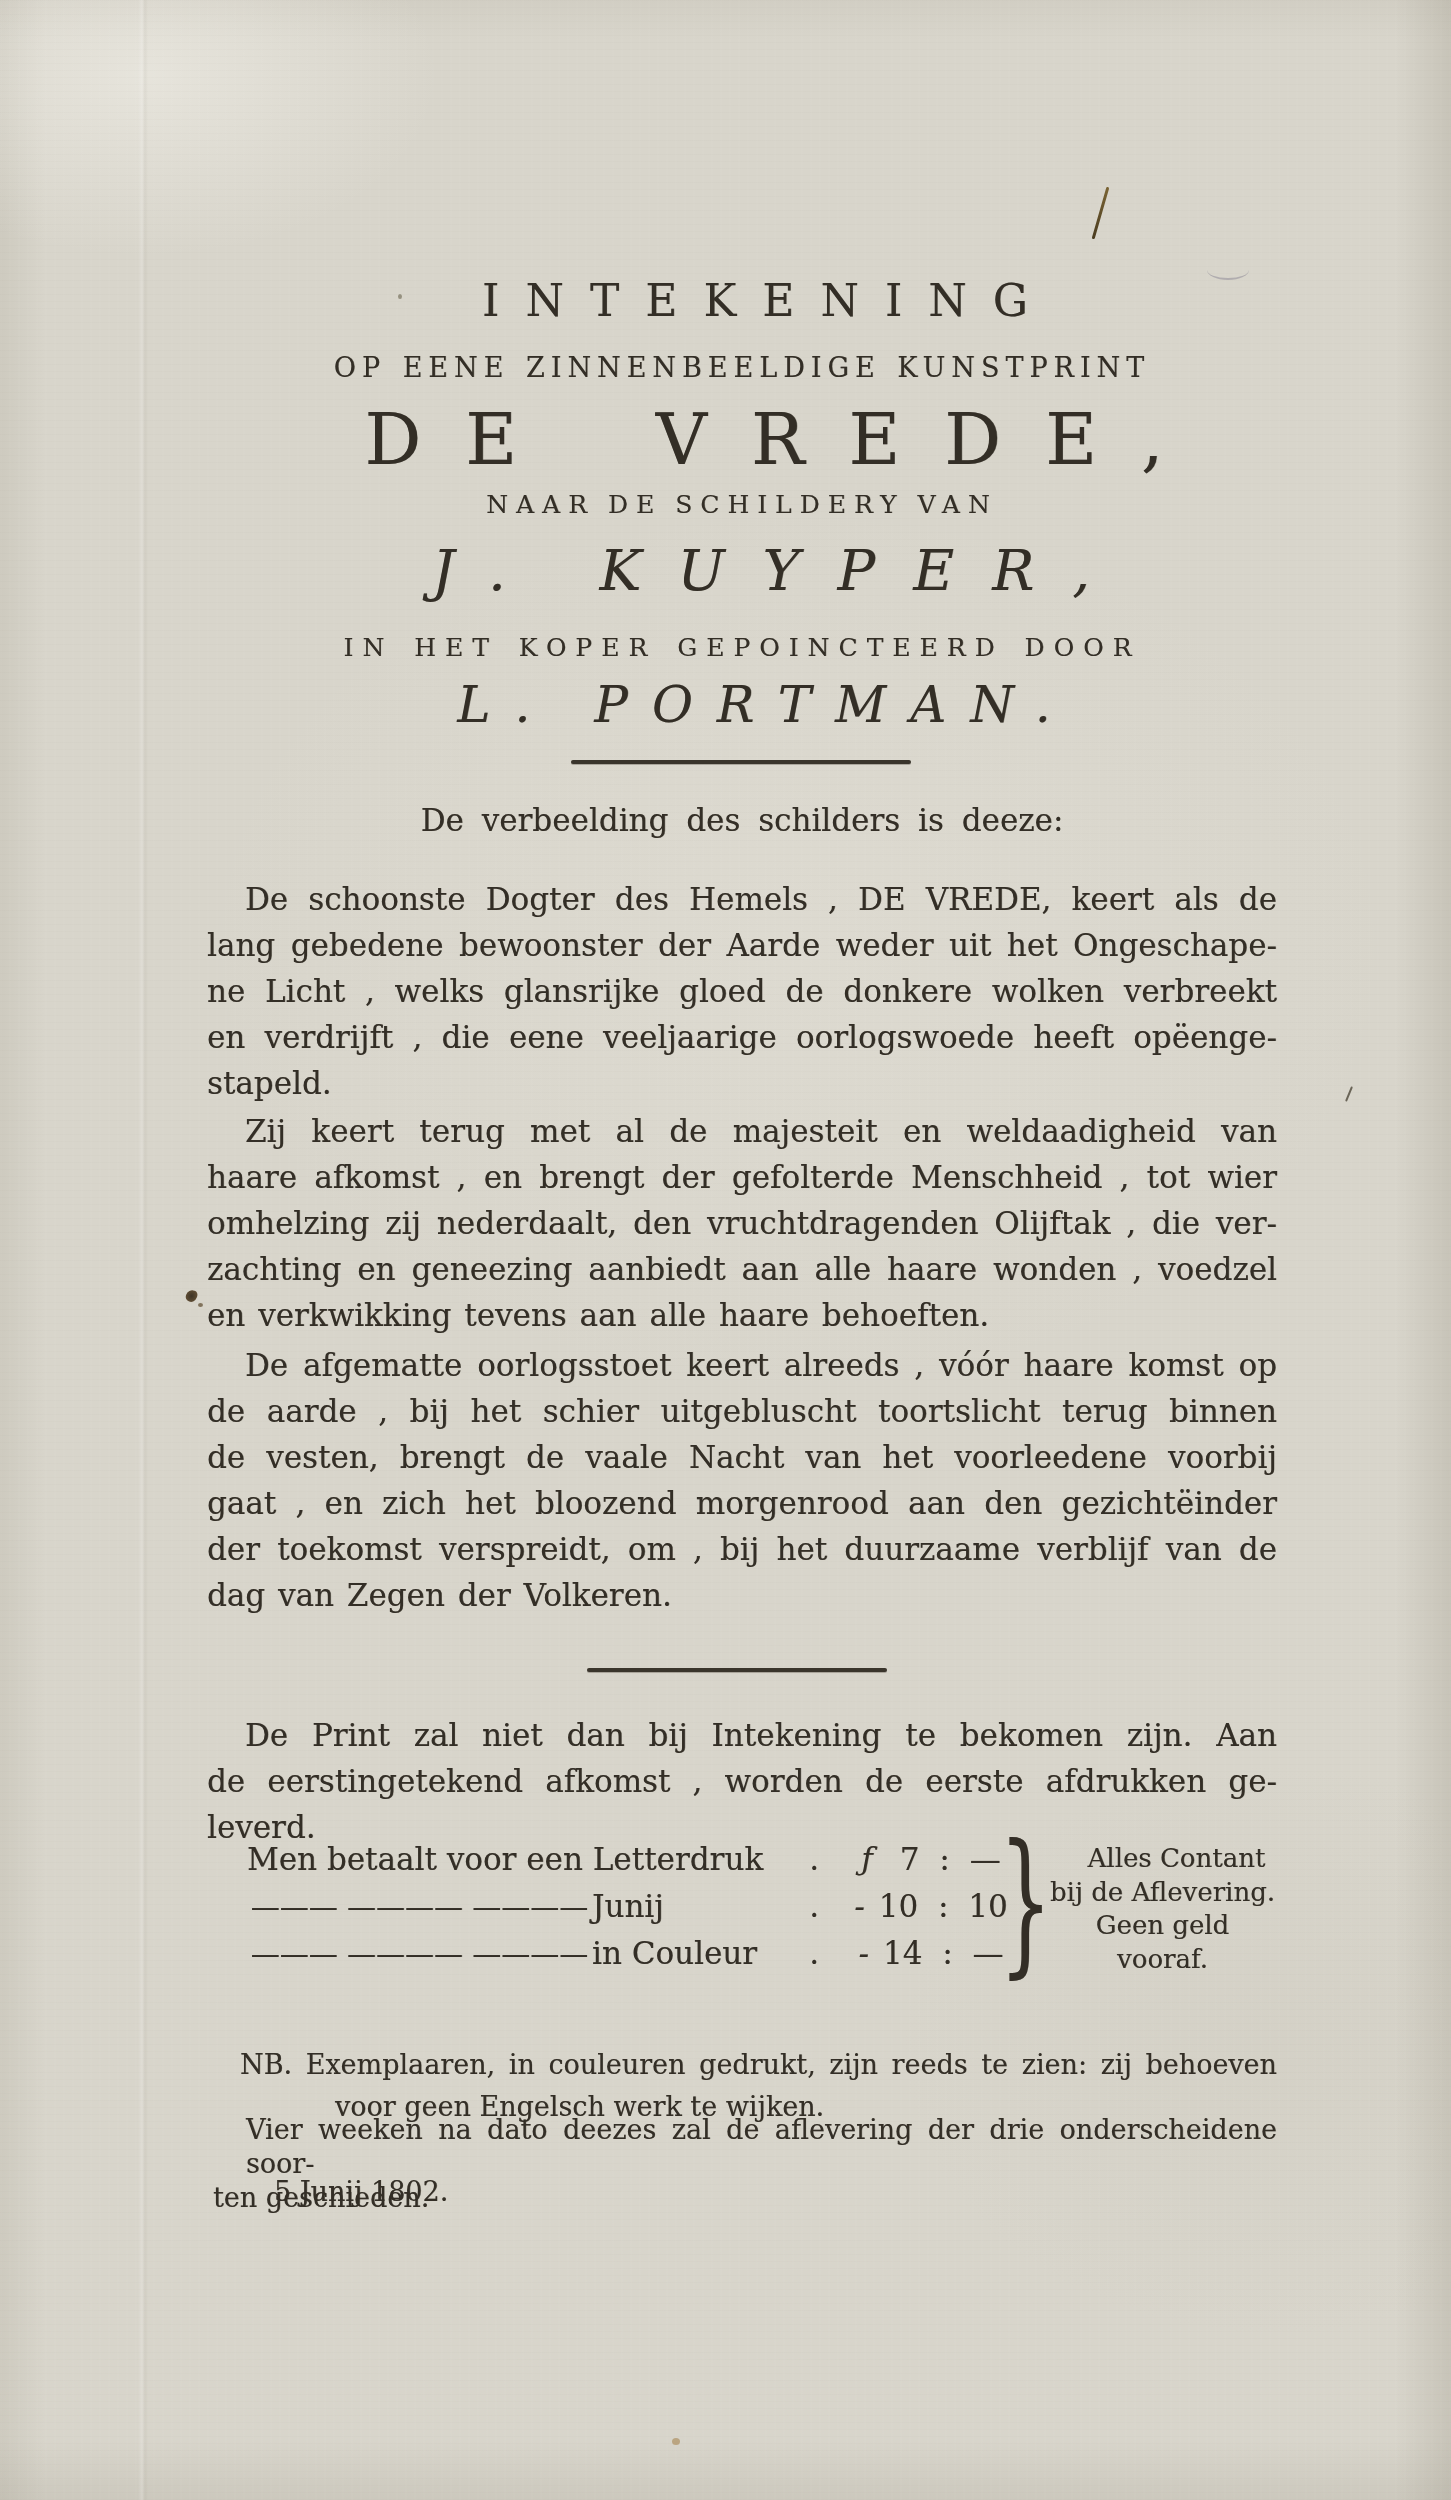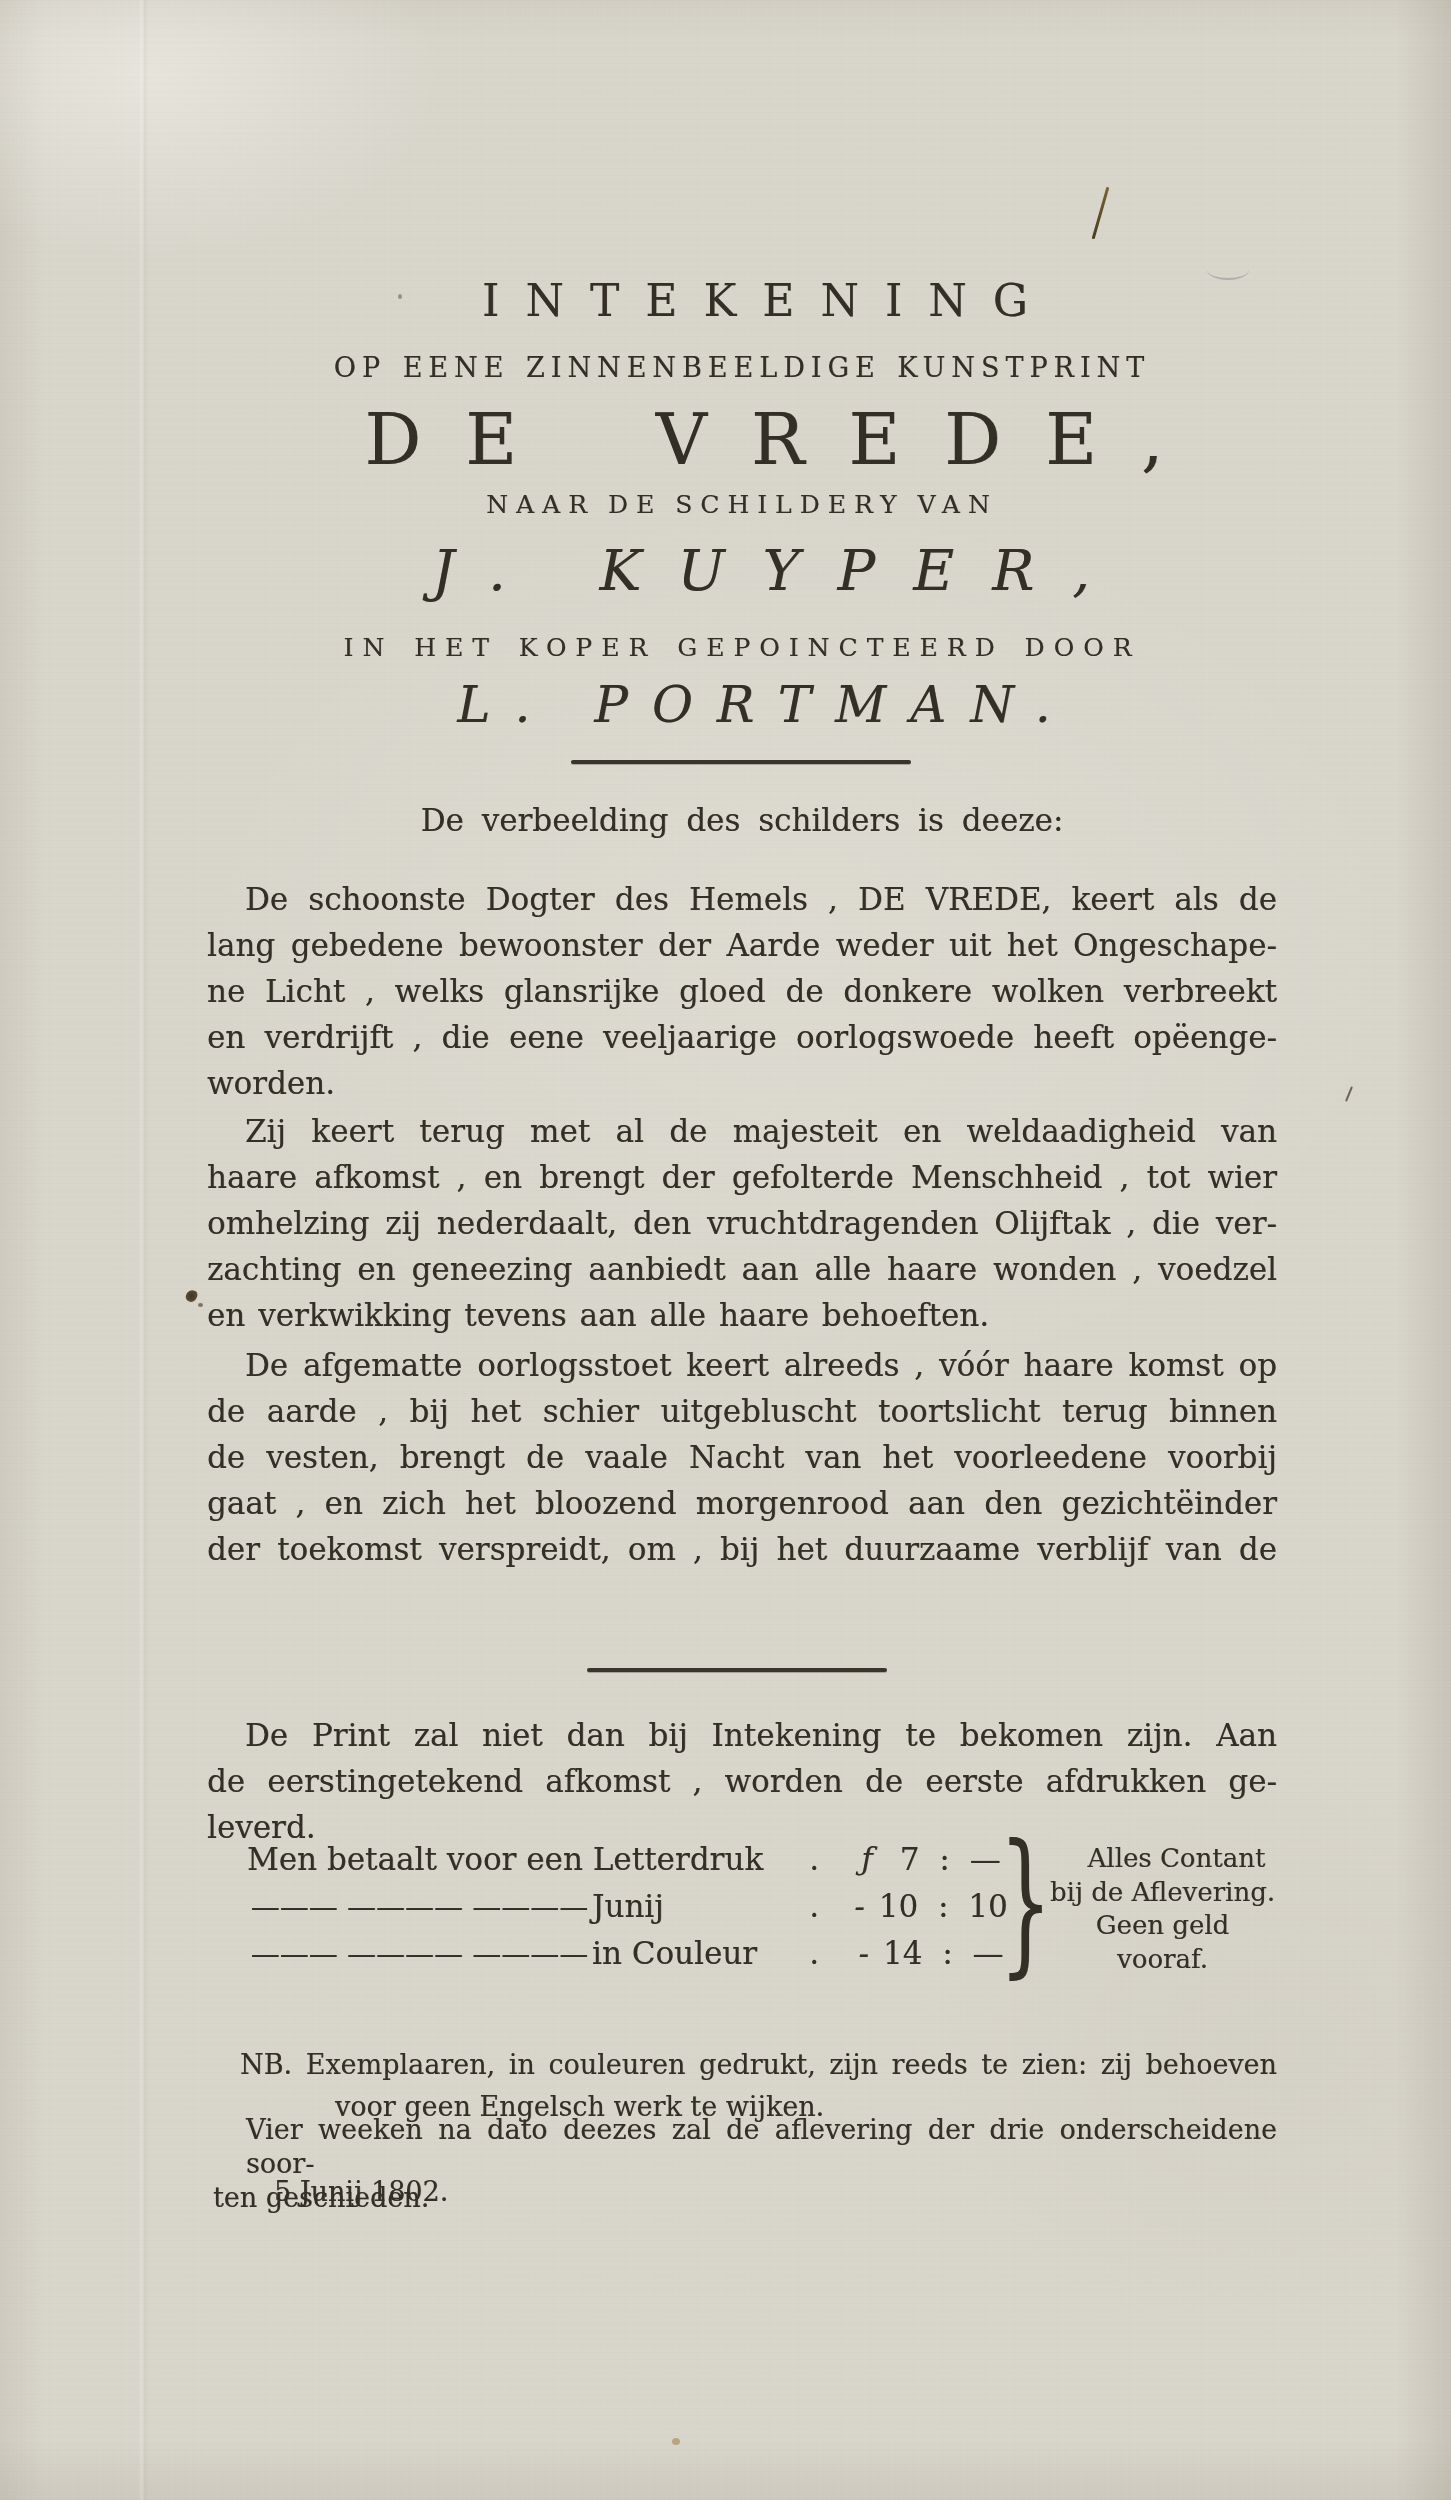--- a/index.html
+++ b/index.html
@@ -105,37 +105,38 @@
 
   <div class="rule rule1"></div>
 
   <div class="heading txt">De verbeelding des schilders is deeze:</div>
 
   <section class="para p1">
     <div class="line first txt">De schoonste Dogter des Hemels , DE VREDE, keert als de</div>
     <div class="line txt">lang gebedene bewoonster der Aarde weder uit het Ongeschape-</div>
     <div class="line txt">ne Licht , welks glansrijke gloed de donkere wolken verbreekt</div>
     <div class="line txt">en verdrijft , die eene veeljaarige oorlogswoede heeft opëenge-</div>
-    <div class="line last txt">worden.</div>
+    <div class="line last txt">stapeld.</div>
   </section>
 
   <section class="para p2">
     <div class="line first txt">Zij keert terug met al de majesteit en weldaadigheid van</div>
     <div class="line txt">haare afkomst , en brengt der gefolterde Menschheid , tot wier</div>
     <div class="line txt">omhelzing zij nederdaalt, den vruchtdragenden Olijftak , die ver-</div>
     <div class="line txt">zachting en geneezing aanbiedt aan alle haare wonden , voedzel</div>
     <div class="line last txt">en verkwikking tevens aan alle haare behoeften.</div>
   </section>
 
   <section class="para p3">
     <div class="line first txt">De afgematte oorlogsstoet keert alreeds , vóór haare komst op</div>
     <div class="line txt">de aarde , bij het schier uitgebluscht toortslicht terug binnen</div>
     <div class="line txt">de vesten, brengt de vaale Nacht van het voorleedene voorbij</div>
     <div class="line txt">gaat , en zich het bloozend morgenrood aan den gezichtëinder</div>
     <div class="line txt">der toekomst verspreidt, om , bij het duurzaame verblijf van de</div>
+    <div class="line last txt">dag van Zegen der Volkeren.</div>
   </section>
 
   <div class="rule rule2"></div>
 
   <section class="para p4">
     <div class="line first txt">De Print zal niet dan bij Intekening te bekomen zijn.  Aan</div>
     <div class="line txt">de eerstingetekend afkomst , worden de eerste afdrukken ge-</div>
     <div class="line last txt">leverd.</div>
   </section>
 

